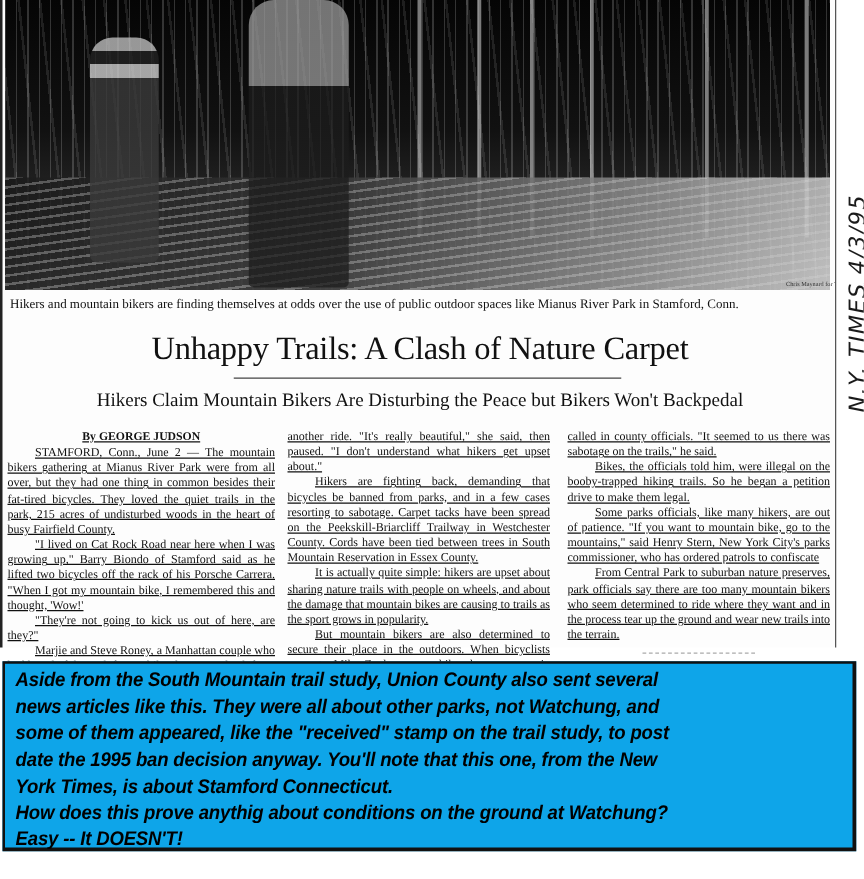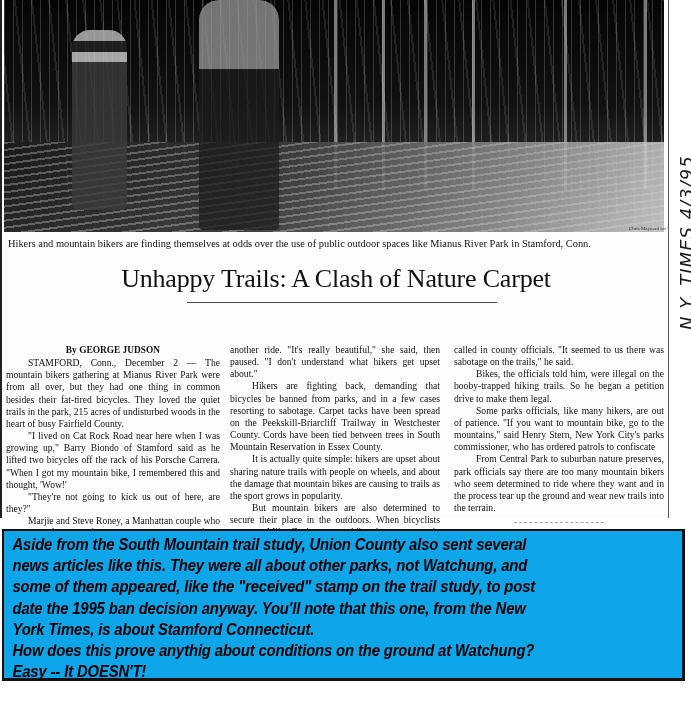--- a/index.html
+++ b/index.html
@@ -55,21 +55,21 @@
       position: absolute; left: 185px; top: 302px; width: 310px; height: 0; border-top: 1px solid #444;
     }
     .subhead {
       position: absolute; left: 0; top: 310px; width: 668px; text-align: center;
       font-size: 15.2px; line-height: 22px;
     }
 
     .col {
       position: absolute; top: 344px; font-size: 9.6px; line-height: 12.15px; text-align: justify;
     }
-    .col p { margin: 0; text-indent: 0; }
+    .col p { margin: 0; text-indent: 0; text-decoration: underline; }
     .col p.ind { text-indent: 22px; }
     .col1 { left: 4px; width: 214px; }
     .col2 { left: 228px; width: 210px; }
     .col3 { left: 452px; width: 210px; }
     .byline { text-align: center; font-weight: bold; font-size: 9.4px; margin-bottom: 1px !important; }
     .continued { margin-top: 10px !important; text-align: center; font-style: italic; font-size: 9px; }
     .cont-rule { width: 90px; margin: 8px auto 0; border-top: 1px dashed #aaa; }
 
     .handwriting {
       position: absolute; left: 670px; top: 60px; width: 200px; height: 22px;
@@ -103,24 +103,25 @@
     <div class="tree" style="left:640px"></div>
     <div class="ground"></div>
     <div class="figure1"></div>
     <div class="figure2"></div>
   </div>
   <div class="credit">Chris Maynard for The New York Times</div>
   <div class="caption">Hikers and mountain bikers are finding themselves at odds over the use of public outdoor spaces like Mianus River Park in Stamford, Conn.</div>
 
   <div class="headline">Unhappy Trails: A Clash of Nature Carpet</div>
   <div class="head-rule"></div>
+  <div class="subhead">Hikers Claim Mountain Bikers Are Disturbing the Peace but Bikers Won't Backpedal</div>
 
   <div class="col col1">
     <p class="byline">By GEORGE JUDSON</p>
-    <p class="ind">STAMFORD, Conn., December 2 — The mountain bikers gathering at Mianus River Park were from all over, but they had one thing in common besides their fat-tired bicycles. They loved the quiet trails in the park, 215 acres of undisturbed woods in the heart of busy Fairfield County.</p>
+    <p class="ind">STAMFORD, Conn., June 2 — The mountain bikers gathering at Mianus River Park were from all over, but they had one thing in common besides their fat-tired bicycles. They loved the quiet trails in the park, 215 acres of undisturbed woods in the heart of busy Fairfield County.</p>
     <p class="ind">"I lived on Cat Rock Road near here when I was growing up," Barry Biondo of Stamford said as he lifted two bicycles off the rack of his Porsche Carrera. "When I got my mountain bike, I remembered this and thought, 'Wow!'</p>
     <p class="ind">"They're not going to kick us out of here, are they?"</p>
     <p class="ind">Marjie and Steve Roney, a Manhattan couple who had heard of the park from a bike shop, were back for</p>
   </div>
   <div class="col col2">
     <p>another ride. "It's really beautiful," she said, then paused. "I don't understand what hikers get upset about."</p>
     <p class="ind">Hikers are fighting back, demanding that bicycles be banned from parks, and in a few cases resorting to sabotage. Carpet tacks have been spread on the Peekskill-Briarcliff Trailway in Westchester County. Cords have been tied between trees in South Mountain Reservation in Essex County.</p>
     <p class="ind">It is actually quite simple: hikers are upset about sharing nature trails with people on wheels, and about the damage that mountain bikes are causing to trails as the sport grows in popularity.</p>
     <p class="ind">But mountain bikers are also determined to secure their place in the outdoors. When bicyclists came to Mike Zuckerman, a bike shop manager in Croton-on-Hudson, N.Y., with flat tires caused by carpet tacks, he</p>
   </div>

